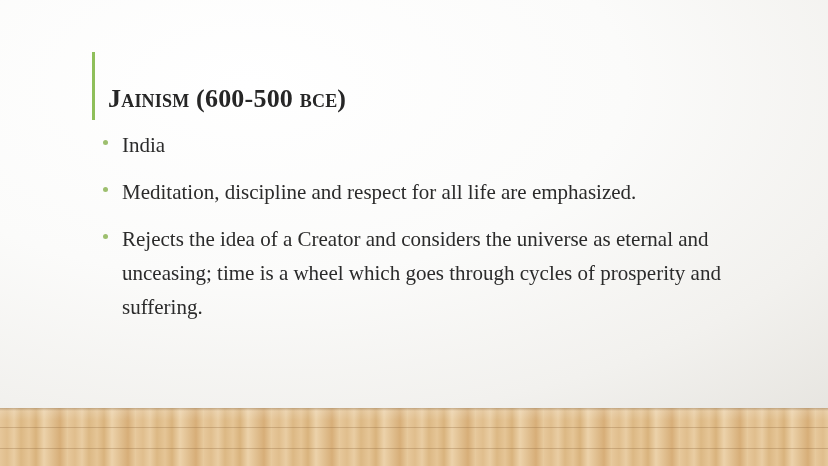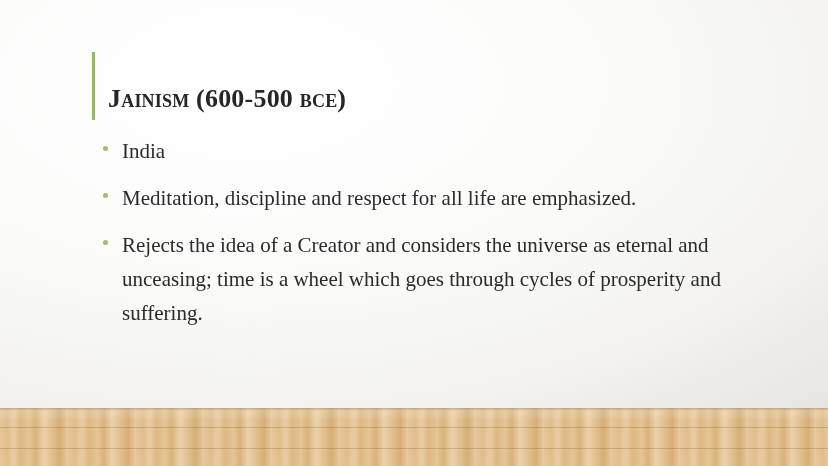--- a/index.html
+++ b/index.html
@@ -43,21 +43,21 @@
     color: #262626;
     font-variant: small-caps;
     text-transform: lowercase;
   }
   .title::first-letter {
     text-transform: uppercase;
   }
   .bullets {
     position: absolute;
     left: 100px;
-    top: 134px;
+    top: 128px;
     width: 680px;
   }
   .bullet {
     position: relative;
     display: block;
     padding-left: 22px;
     margin-bottom: 13px;
     font-size: 21px;
     line-height: 1.62;
     color: #2b2b2b;

